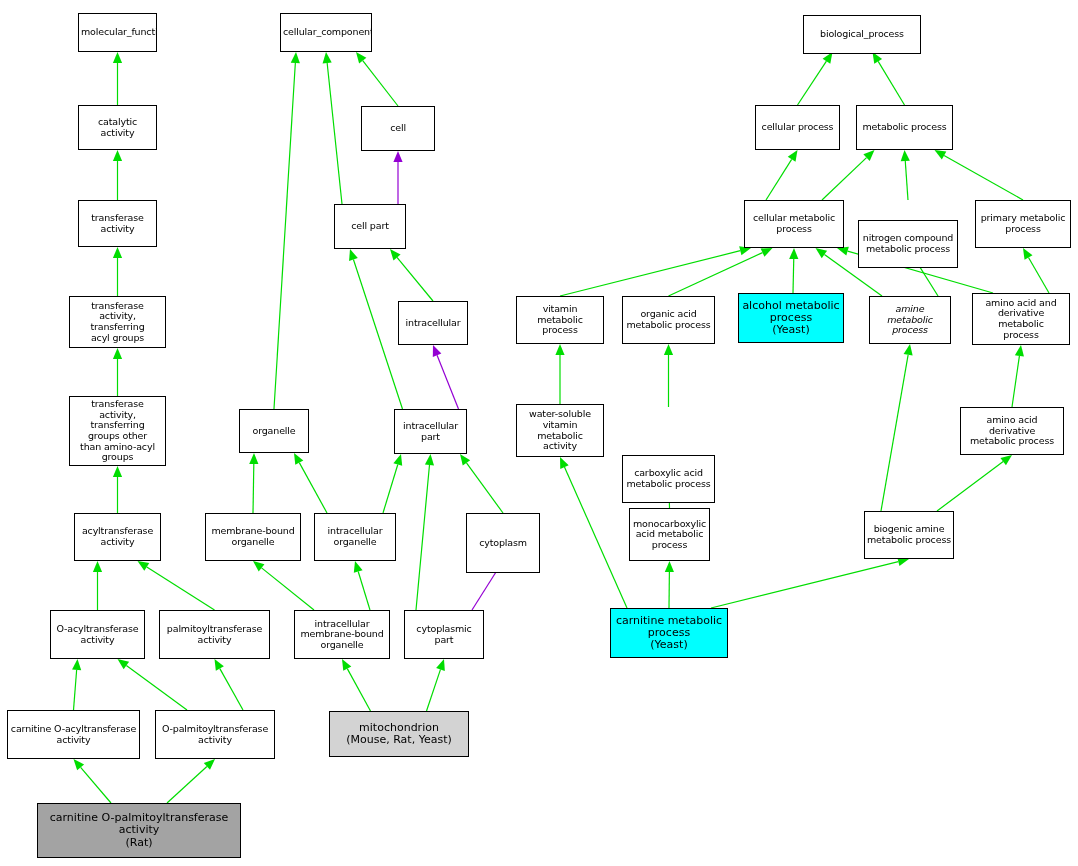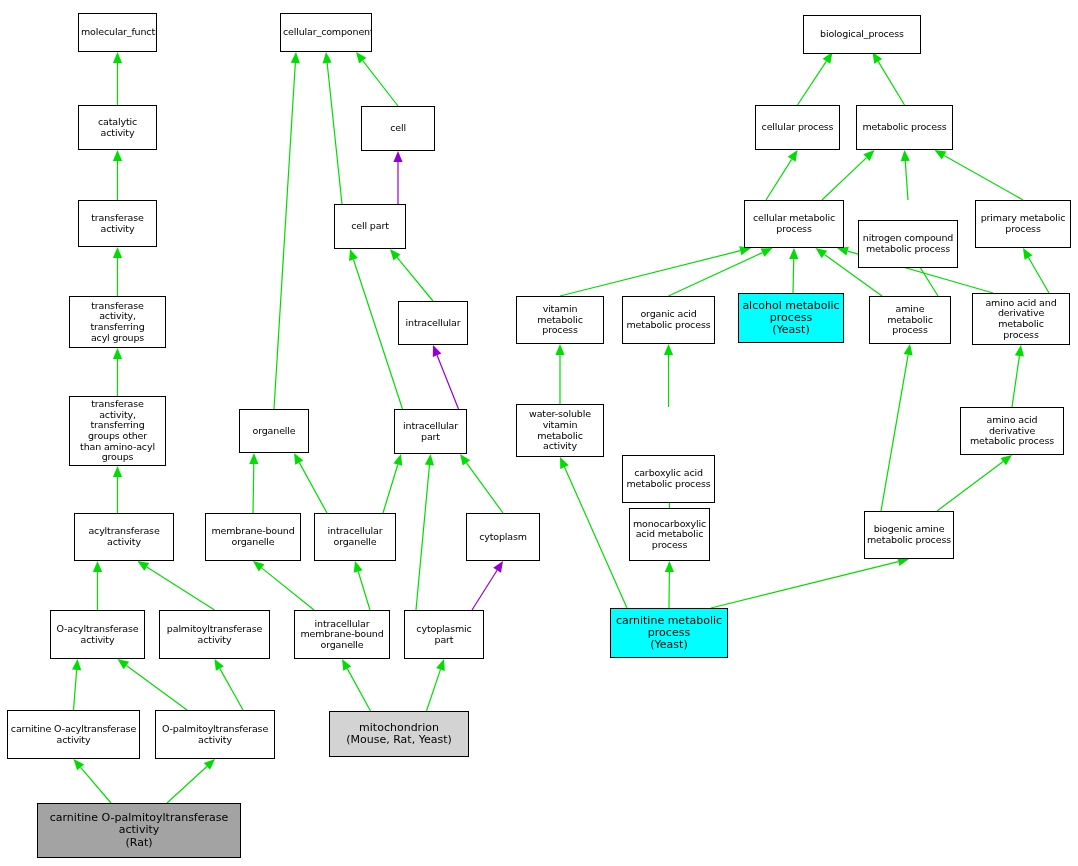--- a/index.html
+++ b/index.html
@@ -270,21 +270,21 @@
       <div class="node-box plain" style="left: 78px; top: 200px; width: 79px; height: 47px;"><span class="node-label">transferase
 activity</span></div>
       <div class="node-box plain" style="left: 69px; top: 296px; width: 97px; height: 52px;"><span class="node-label">transferase
 activity, transferring
 acyl groups</span></div>
       <div class="node-box plain" style="left: 69px; top: 396px; width: 97px; height: 70px;"><span class="node-label">transferase
 activity, transferring
 groups other
 than amino-acyl
 groups</span></div>
-      <div class="node-box plain" style="left: 74px; top: 513px; width: 100px; height: 48px;"><span class="node-label">acyltransferase
+      <div class="node-box plain" style="left: 74px; top: 513px; width: 87px; height: 48px;"><span class="node-label">acyltransferase
 activity</span></div>
       <div class="node-box plain" style="left: 50px; top: 610px; width: 95px; height: 49px;"><span class="node-label">O-acyltransferase
 activity</span></div>
       <div class="node-box plain" style="left: 159px; top: 610px; width: 111px; height: 49px;"><span class="node-label">palmitoyltransferase
 activity</span></div>
       <div class="node-box plain" style="left: 7px; top: 710px; width: 133px; height: 49px;"><span class="node-label">carnitine O-acyltransferase
 activity</span></div>
       <div class="node-box plain" style="left: 155px; top: 710px; width: 120px; height: 49px;"><span class="node-label">O-palmitoyltransferase
 activity</span></div>
       <div class="node-box hl gold" style="left: 37px; top: 803px; width: 204px; height: 55px;"><span class="node-label">carnitine O-palmitoyltransferase
@@ -294,21 +294,21 @@
       <div class="node-box plain" style="left: 361px; top: 106px; width: 74px; height: 45px;"><span class="node-label">cell</span></div>
       <div class="node-box plain" style="left: 334px; top: 204px; width: 72px; height: 45px;"><span class="node-label">cell part</span></div>
       <div class="node-box plain" style="left: 398px; top: 301px; width: 70px; height: 44px;"><span class="node-label">intracellular</span></div>
       <div class="node-box plain" style="left: 239px; top: 409px; width: 70px; height: 44px;"><span class="node-label">organelle</span></div>
       <div class="node-box plain" style="left: 394px; top: 409px; width: 73px; height: 45px;"><span class="node-label">intracellular
 part</span></div>
       <div class="node-box plain" style="left: 205px; top: 513px; width: 96px; height: 48px;"><span class="node-label">membrane-bound
 organelle</span></div>
       <div class="node-box plain" style="left: 314px; top: 513px; width: 82px; height: 48px;"><span class="node-label">intracellular
 organelle</span></div>
-      <div class="node-box plain" style="left: 466px; top: 513px; width: 74px; height: 48px;"><span class="node-label">cytoplasm</span></div>
+      <div class="node-box plain" style="left: 466px; top: 513px; width: 74px; height: 60px;"><span class="node-label">cytoplasm</span></div>
       <div class="node-box plain" style="left: 294px; top: 610px; width: 96px; height: 49px;"><span class="node-label">intracellular
 membrane-bound
 organelle</span></div>
       <div class="node-box plain" style="left: 404px; top: 610px; width: 80px; height: 49px;"><span class="node-label">cytoplasmic
 part</span></div>
       <div class="node-box hl gray" style="left: 329px; top: 711px; width: 140px; height: 46px;"><span class="node-label">mitochondrion
 (Mouse, Rat, Yeast)</span></div>
       <div class="node-box plain" style="left: 803px; top: 15px; width: 118px; height: 39px;"><span class="node-label">biological_process</span></div>
       <div class="node-box plain" style="left: 755px; top: 105px; width: 85px; height: 45px;"><span class="node-label">cellular process</span></div>
       <div class="node-box plain" style="left: 856px; top: 105px; width: 97px; height: 45px;"><span class="node-label">metabolic process</span></div>
@@ -318,21 +318,21 @@
 metabolic process</span></div>
       <div class="node-box plain" style="left: 975px; top: 200px; width: 96px; height: 48px;"><span class="node-label">primary metabolic
 process</span></div>
       <div class="node-box plain" style="left: 516px; top: 296px; width: 88px; height: 48px;"><span class="node-label">vitamin metabolic
 process</span></div>
       <div class="node-box plain" style="left: 622px; top: 296px; width: 93px; height: 48px;"><span class="node-label">organic acid
 metabolic process</span></div>
       <div class="node-box hl cyan" style="left: 738px; top: 293px; width: 106px; height: 50px;"><span class="node-label">alcohol metabolic
 process
 (Yeast)</span></div>
-      <div class="node-box plain" style="left: 869px; top: 296px; width: 82px; height: 48px;"><span class="node-label">amine metabolic
+      <div class="node-box plain" style="left: 869px; top: 296px; width: 82px; height: 48px; font-style: italic;"><span class="node-label">amine metabolic
 process</span></div>
       <div class="node-box plain" style="left: 972px; top: 293px; width: 98px; height: 52px;"><span class="node-label">amino acid and
 derivative metabolic
 process</span></div>
       <div class="node-box plain" style="left: 516px; top: 404px; width: 88px; height: 53px;"><span class="node-label">water-soluble
 vitamin metabolic
 activity</span></div>
       <div class="node-box plain" style="left: 622px; top: 407px; width: 93px; height: 48px; margin-top: 48px;"><span class="node-label">carboxylic acid
 metabolic process</span></div>
       <div class="node-box plain" style="left: 960px; top: 407px; width: 104px; height: 48px;"><span class="node-label">amino acid derivative

